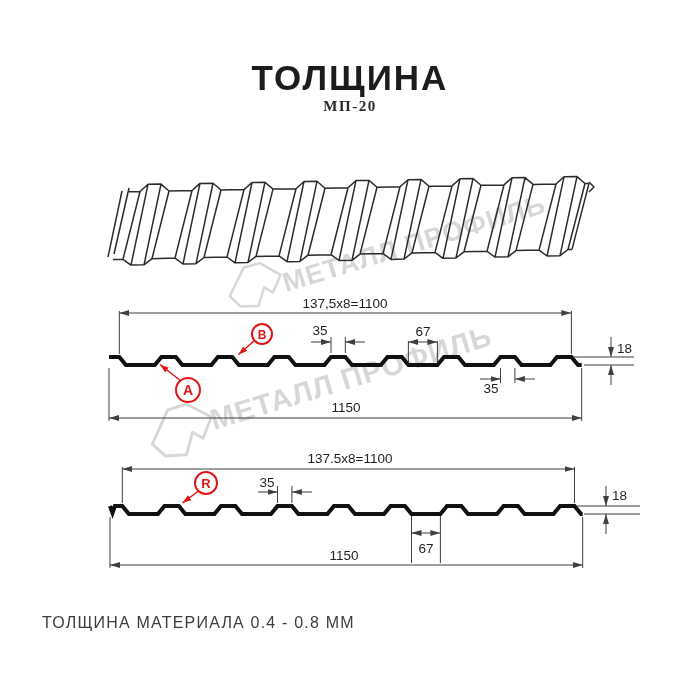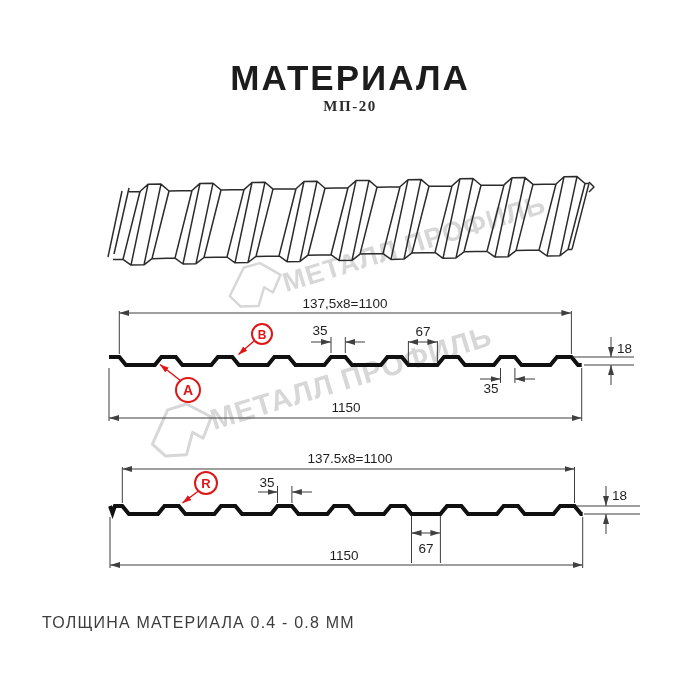--- a/index.html
+++ b/index.html
@@ -19,21 +19,21 @@
   .red{stroke:#e01515;fill:none;}
   .redtxt{fill:#e01515;font-weight:600;}
   .wm{fill:#d7d7d7;font-weight:bold;letter-spacing:1px;}
   .wmlogo{stroke:#d7d7d7;stroke-width:2.5;fill:none;stroke-linejoin:round;}
 </style>
 </head>
 <body>
 
 <div class="canvas">
 
-  <div class="title">МАТЕРИАЛА</div>
+  <div class="title">ТОЛЩИНА</div>
   <div class="subtitle">МП-20</div>
 
   <svg width="700" height="700" viewBox="0 0 700 700">
     <defs>
       <marker id="arr" markerUnits="userSpaceOnUse" markerWidth="10" markerHeight="6" viewBox="0 0 10 6" refX="10" refY="3" orient="auto-start-reverse">
         <path d="M0,0 L10,3 L0,6 Z" fill="#3f3f3f"></path>
       </marker>
       <marker id="arrRed" markerUnits="userSpaceOnUse" markerWidth="9" markerHeight="6" viewBox="0 0 9 6" refX="9" refY="3" orient="auto-start-reverse">
         <path d="M0,0 L9,3 L0,6 Z" fill="#e01515"></path>
       </marker>

